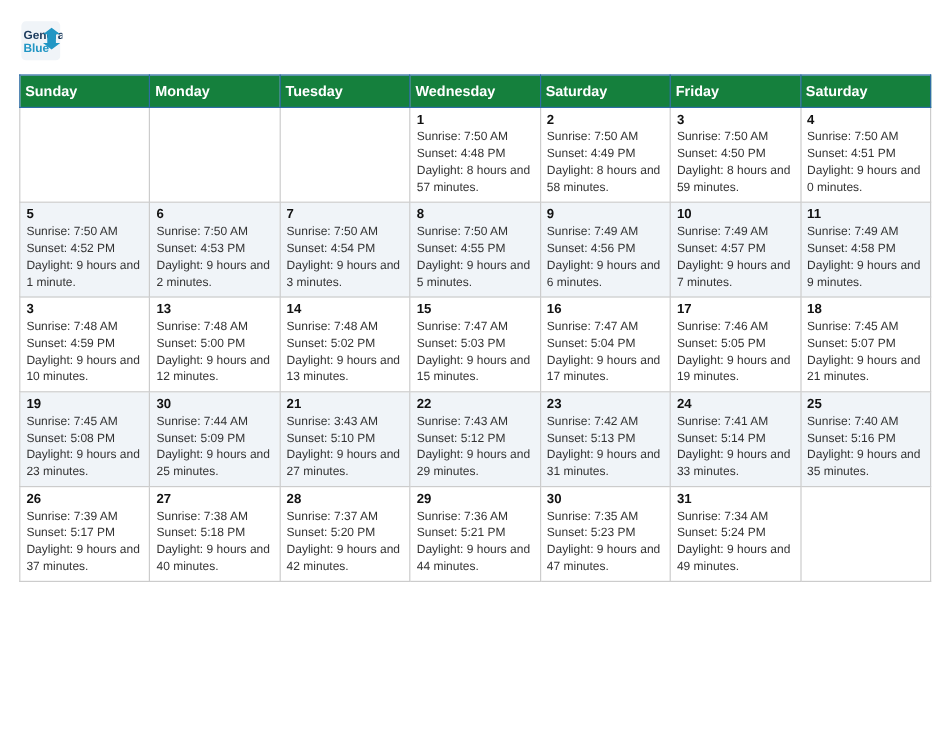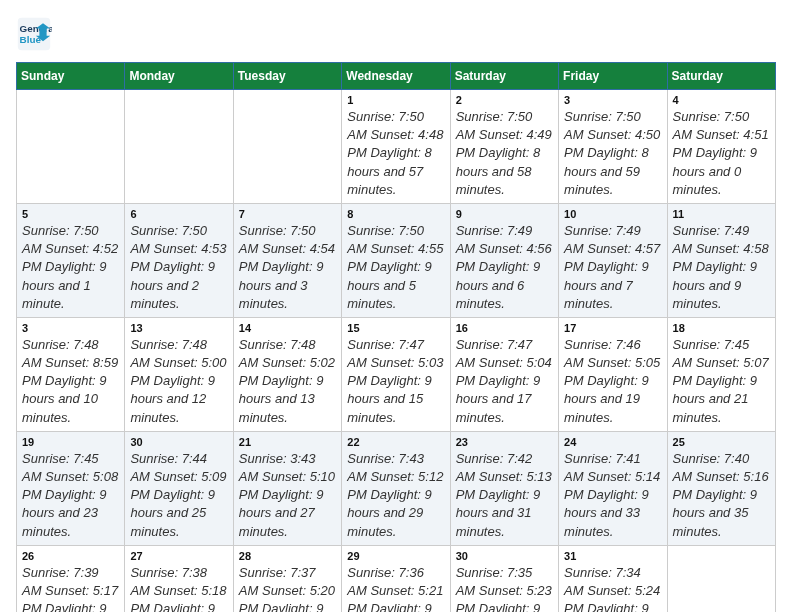--- a/index.html
+++ b/index.html
@@ -73,24 +73,23 @@
       background: #f0f4f8;
     }
     .day-num {
       font-weight: bold;
       font-size: 11px;
       display: block;
       margin-bottom: 2px;
       color: #111;
     }
     .day-info {
-      font-size: 13px;
+      font-size: 10px;
       color: #333;
       line-height: 1.4;
-      font-style: italic;
     }
     td.empty {
       background: #fff;
     }
     tr:nth-child(even) td.empty {
       background: #f0f4f8;
     }
   </style>
 </head>
 <body>
@@ -198,21 +197,21 @@
           <span class="day-num">11</span>
           <div class="day-info">Sunrise: 7:49 AM
 Sunset: 4:58 PM
 Daylight: 9 hours and 9 minutes.</div>
         </td>
       </tr>
       <tr>
         <td>
           <span class="day-num">3</span>
           <div class="day-info">Sunrise: 7:48 AM
-Sunset: 8:59 PM
+Sunset: 4:59 PM
 Daylight: 9 hours and 10 minutes.</div>
         </td>
         <td>
           <span class="day-num">13</span>
           <div class="day-info">Sunrise: 7:48 AM
 Sunset: 5:00 PM
 Daylight: 9 hours and 12 minutes.</div>
         </td>
         <td>
           <span class="day-num">14</span>

